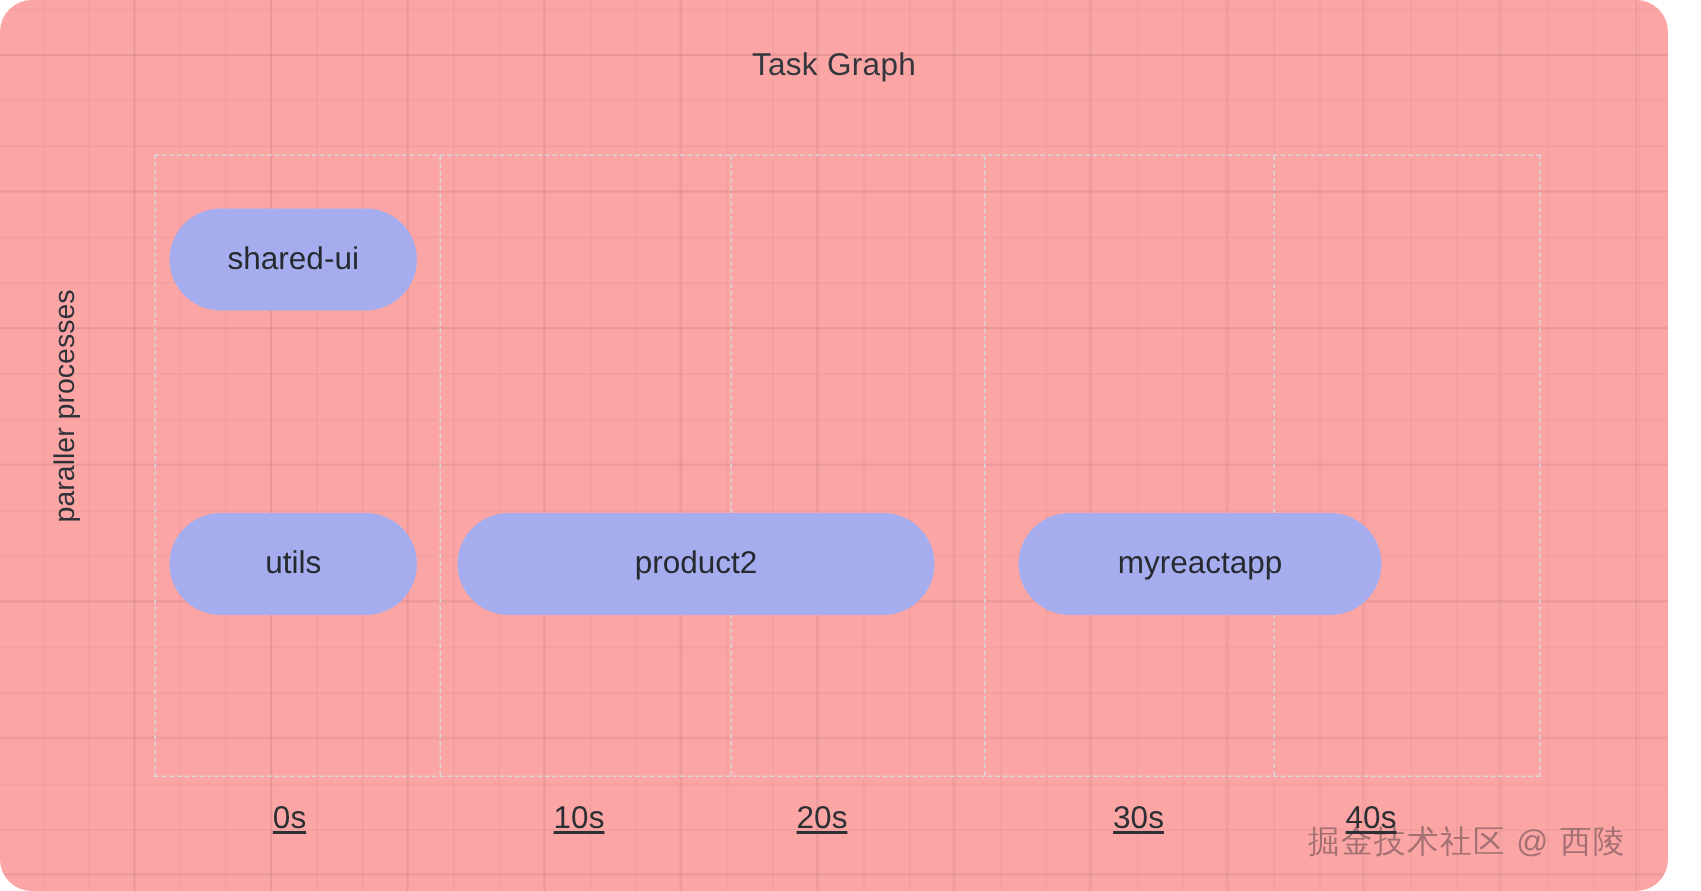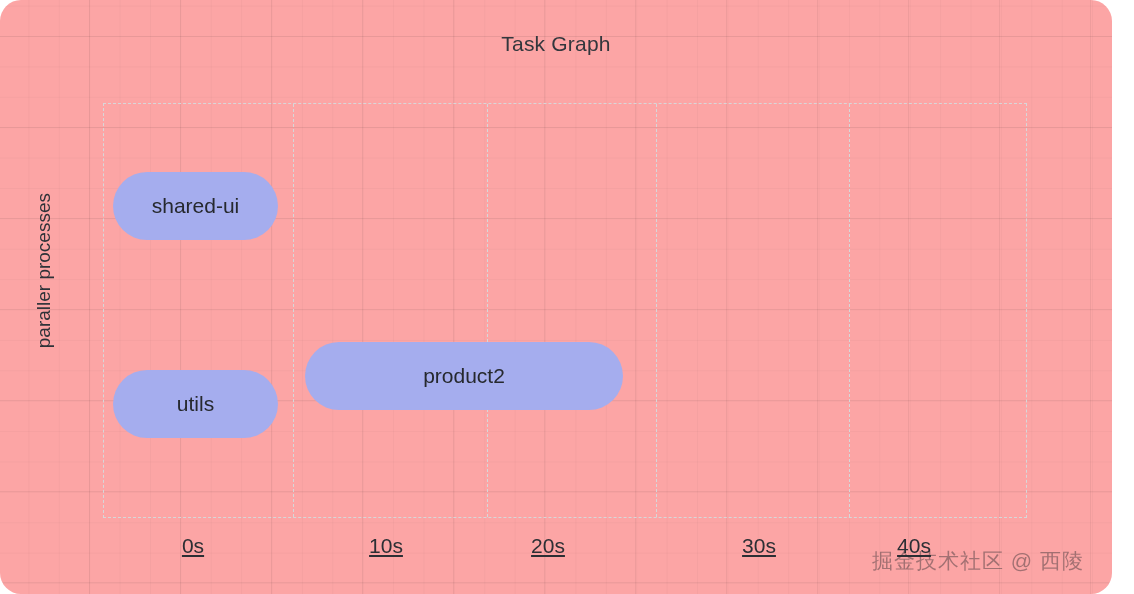--- a/index.html
+++ b/index.html
@@ -133,24 +133,25 @@
 
   <div id="y-axis-label">paraller processes</div>
 
   <div id="plot-area">
 
     <div class="vgrid" style="left:189px"></div>
     <div class="vgrid" style="left:383px"></div>
     <div class="vgrid" style="left:552px"></div>
     <div class="vgrid" style="left:745px"></div>
 
-    <div class="bar" style="left:9px;  width:165px; top:68px;text-align:center;">shared-ui</div>
+    <div class="bar" style="left:9px;  width:165px; top:35px;text-align:center;">shared-ui</div>
 
-    <div class="bar" style="left:9px;  width:165px; top:238px;margin-top:28px;">utils</div>
+    <div class="bar" style="left:9px;  width:165px; top:238px;">utils</div>
     <div class="bar" style="left:201px; width:318px; top:238px;text-align:right;">product2</div>
+    <div class="bar" style="left:575px; width:242px; top:238px;">myreactapp</div>
   </div>
 
   <div class="xtick" style="left:193px">0s</div>
   <div class="xtick" style="left:386px">10s</div>
   <div class="xtick" style="left:548px">20s</div>
   <div class="xtick" style="left:759px">30s</div>
   <div class="xtick" style="left:914px">40s</div>
 
   <div id="watermark">掘金技术社区 @ 西陵</div>
 

